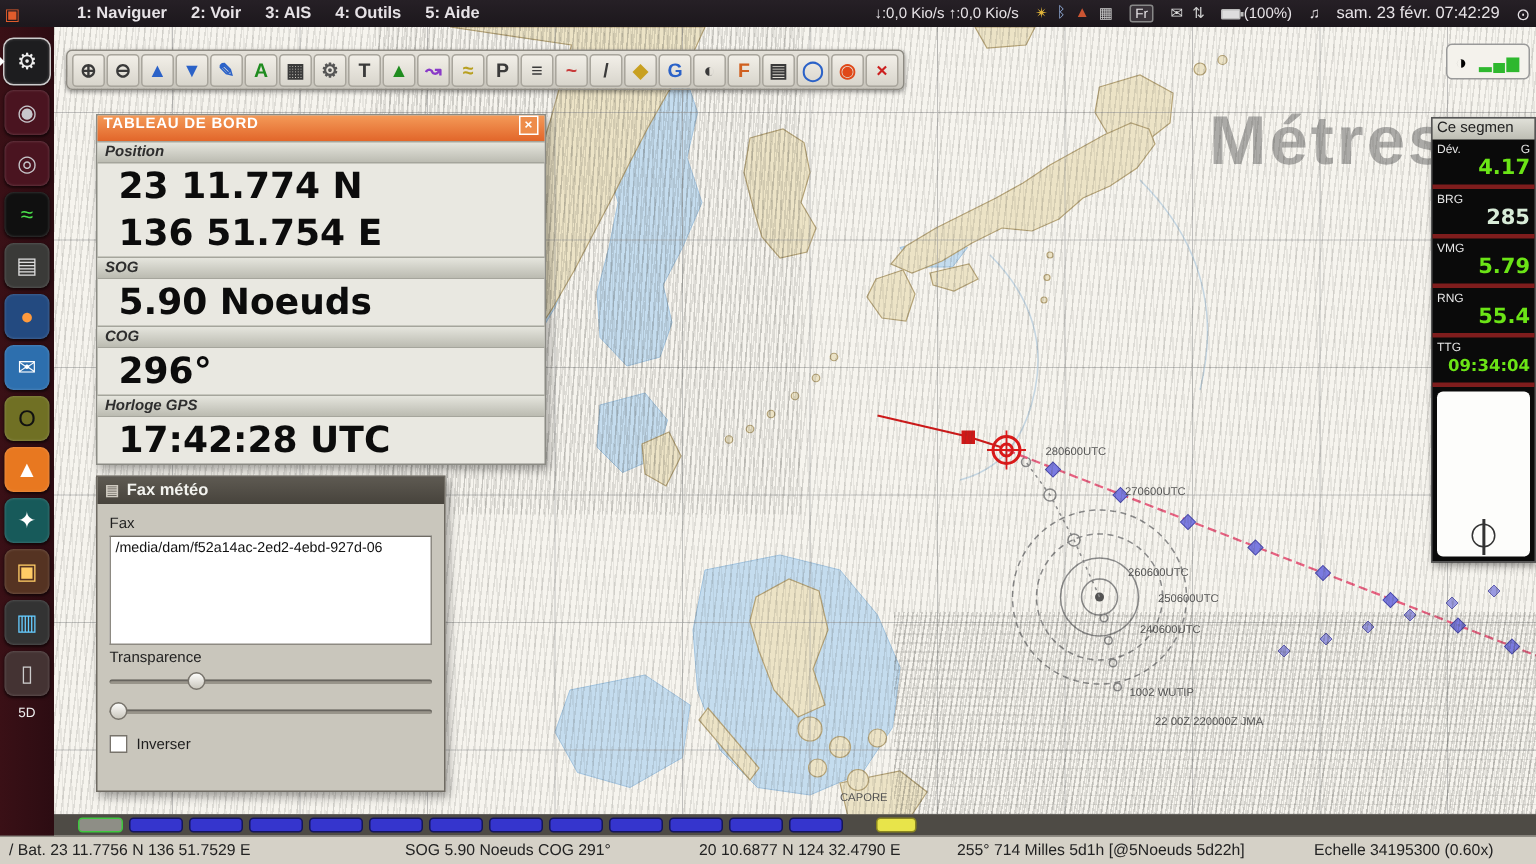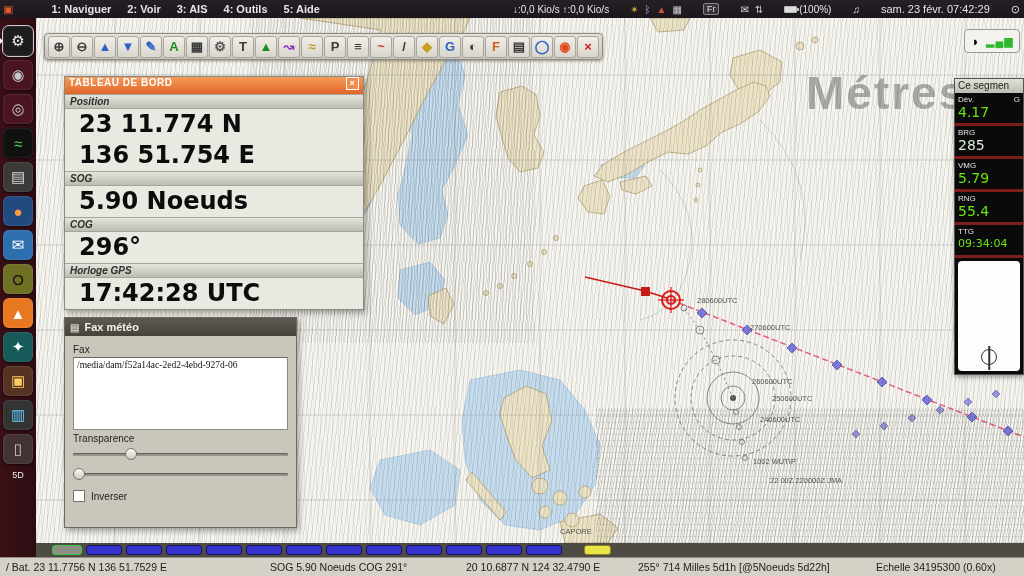--- a/index.html
+++ b/index.html
@@ -6,21 +6,21 @@
   html,body { width:1024px; height:576px; overflow:hidden; background:#000;
               font-family:"Liberation Sans", sans-serif; }
 
   
   #menubar { position:absolute; left:0; top:0; width:1024px; height:18px;
     background:linear-gradient(#262026,#1c171c); color:#e6e2e6; font-size:11px;
     display:flex; align-items:center; z-index:40; }
   #menubar .appic { margin:0 4px 0 3px; color:#e05c2c; font-size:11px; }
   #menubar-items { display:flex; gap:16px; margin-left:34px; }
   .mitem { cursor:default;font-weight:bold; }
-  #tray { margin-left:auto; display:flex; align-items:center; gap:21px; padding-right:4px; }
+  #tray { margin-left:auto; display:flex; align-items:center; gap:11px; padding-right:4px; }
   .ticon { font-size:10px; }
   #kbd-ind { border:1px solid #888; border-radius:2px; padding:0 3px; font-size:9px; background:#3a343a;text-align:right; }
   .batt { display:inline-flex; align-items:center; gap:2px; }
   .batt .shell { width:13px; height:7px; border:1px solid #bbb; border-radius:1px; position:relative; background:#ddd; }
   .batt .shell:after { content:""; position:absolute; right:-3px; top:1px; width:2px; height:3px; background:#bbb; }
   #tray .clock { font-size:11px; }
 
   
   #launcher { position:absolute; left:0; top:18px; width:36px; height:539px;
     background:linear-gradient(90deg,#3a1016,#2c0c12); z-index:39; padding-top:4px; }
@@ -79,39 +79,39 @@
 
   
   #faxwin { position:absolute; left:64px; top:317px; width:233px; height:211px; z-index:19;
     background:#c9c6bc; border:1px solid #6e6a62; box-shadow:2px 3px 6px rgba(0,0,0,.35); }
   #faxwin .titlebar { height:18px; background:linear-gradient(#5e5a52,#47433c); color:#f2f2ee;
     font-size:11px; font-weight:bold; display:flex; align-items:center; gap:5px; padding:0 5px; }
   #faxwin .titlebar .wicon { font-size:10px; color:#cfcac0; }
   #faxwin .body { padding:5px 8px; }
   .flabel { font-size:10px; color:#1e1e1e; margin:3px 0 2px 0; }
   #fax-path-box { width:215px; height:73px; background:#fff; border:1px solid #8d8a82;
-    border-top-color:#6e6b63; font-family:Liberation Serif, serif; font-size:9.5px;
+    border-top-color:#6e6b63; font-family:Liberation Sans, sans-serif; font-size:9.5px;
     color:#111; padding:2px 3px; overflow:hidden; }
   .slider { position:relative; width:215px; height:16px; margin:2px 0 4px 0; }
   .slider .track { position:absolute; left:0; right:0; top:7px; height:3px; background:#9a968c;
     border-radius:2px; box-shadow:inset 0 1px 1px rgba(0,0,0,.4); }
   .slider .thumb { position:absolute; top:2px; width:12px; height:12px; border-radius:50%;
     background:linear-gradient(#fdfdfb,#cac7bd); border:1px solid #77736b; cursor:pointer; }
   .checkrow { display:flex; align-items:center; gap:6px; margin-top:8px; }
   .checkbox { width:12px; height:12px; background:#fff; border:1px solid #77736b; cursor:pointer; }
   .checkrow span { font-size:10px; color:#1e1e1e; }
 
   
   #instrpanel { position:absolute; left:954px; top:78px; width:70px; z-index:15;
     background:#0a0a0a; border:1px solid #555; box-shadow:1px 2px 5px rgba(0,0,0,.4); }
   #instr-header { height:14px; background:linear-gradient(#e0e0d8,#bdbdb3); color:#222;
     font-size:10px; padding:1px 3px 0 3px; overflow:hidden; white-space:nowrap; }
   .inst { border-bottom:3px solid #7f1d1d; padding:2px 3px 3px 3px; }
   .inst-l { display:flex; justify-content:space-between; color:#e6e6e6; font-size:8px; }
-  .inst-v { text-align:left; font-family:"DejaVu Sans",sans-serif; font-weight:normal;
+  .inst-v { text-align:right; font-family:"DejaVu Sans",sans-serif; font-weight:bold;
     font-size:14px; line-height:16px; }
   #compassbox { margin:3px; height:110px; background:#fdfdfb; border-radius:4px; position:relative; }
   #compassbox .dial { position:absolute; left:50%; bottom:6px; transform:translateX(-50%);
     width:16px; height:16px; border:1.5px solid #333; border-radius:50%; }
   #compassbox .dial:after { content:""; position:absolute; left:50%; top:-4px; width:1.5px; height:24px;
     background:#333; transform:translateX(-50%); }
 
   
   #chartbar { position:absolute; left:36px; top:543px; width:988px; height:14px;
     background:#4e4b45; z-index:30; display:flex; align-items:center; padding-left:16px; gap:4px; }

